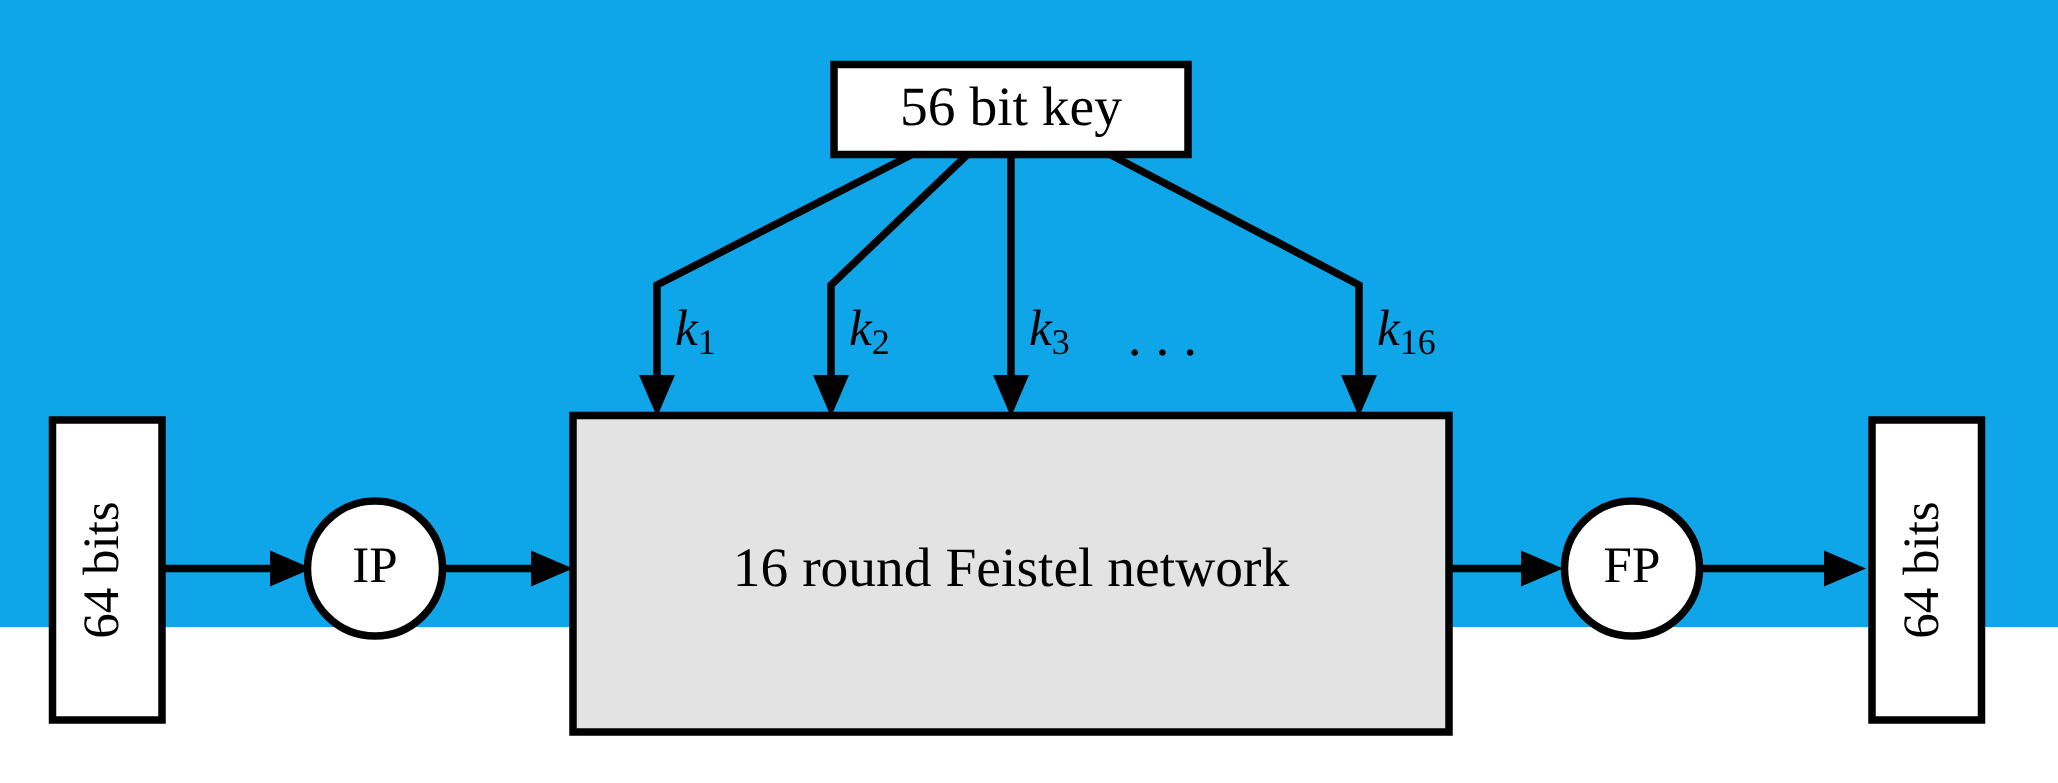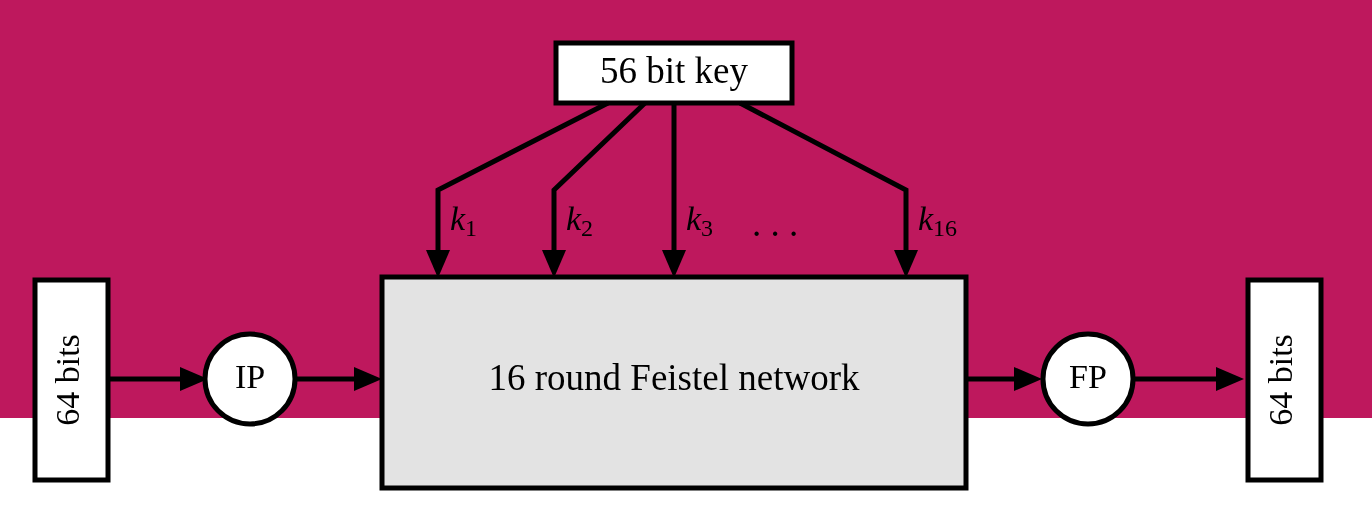--- a/index.html
+++ b/index.html
@@ -11,21 +11,21 @@
   body {
     width: 1372px;
     height: 522px;
     font-family: "Liberation Serif", "DejaVu Serif", serif;
     overflow: hidden;
   }
   #diagram-root {
     position: relative;
     width: 1372px;
     height: 418px;
-    background: #be185d;
+    background: #0ea5e9;
   }
   svg#des-diagram {
     display: block;
     width: 1372px;
     height: 522px;
   }
   .node-box {
     fill: #ffffff;
     stroke: #000000;
     stroke-width: 5;

